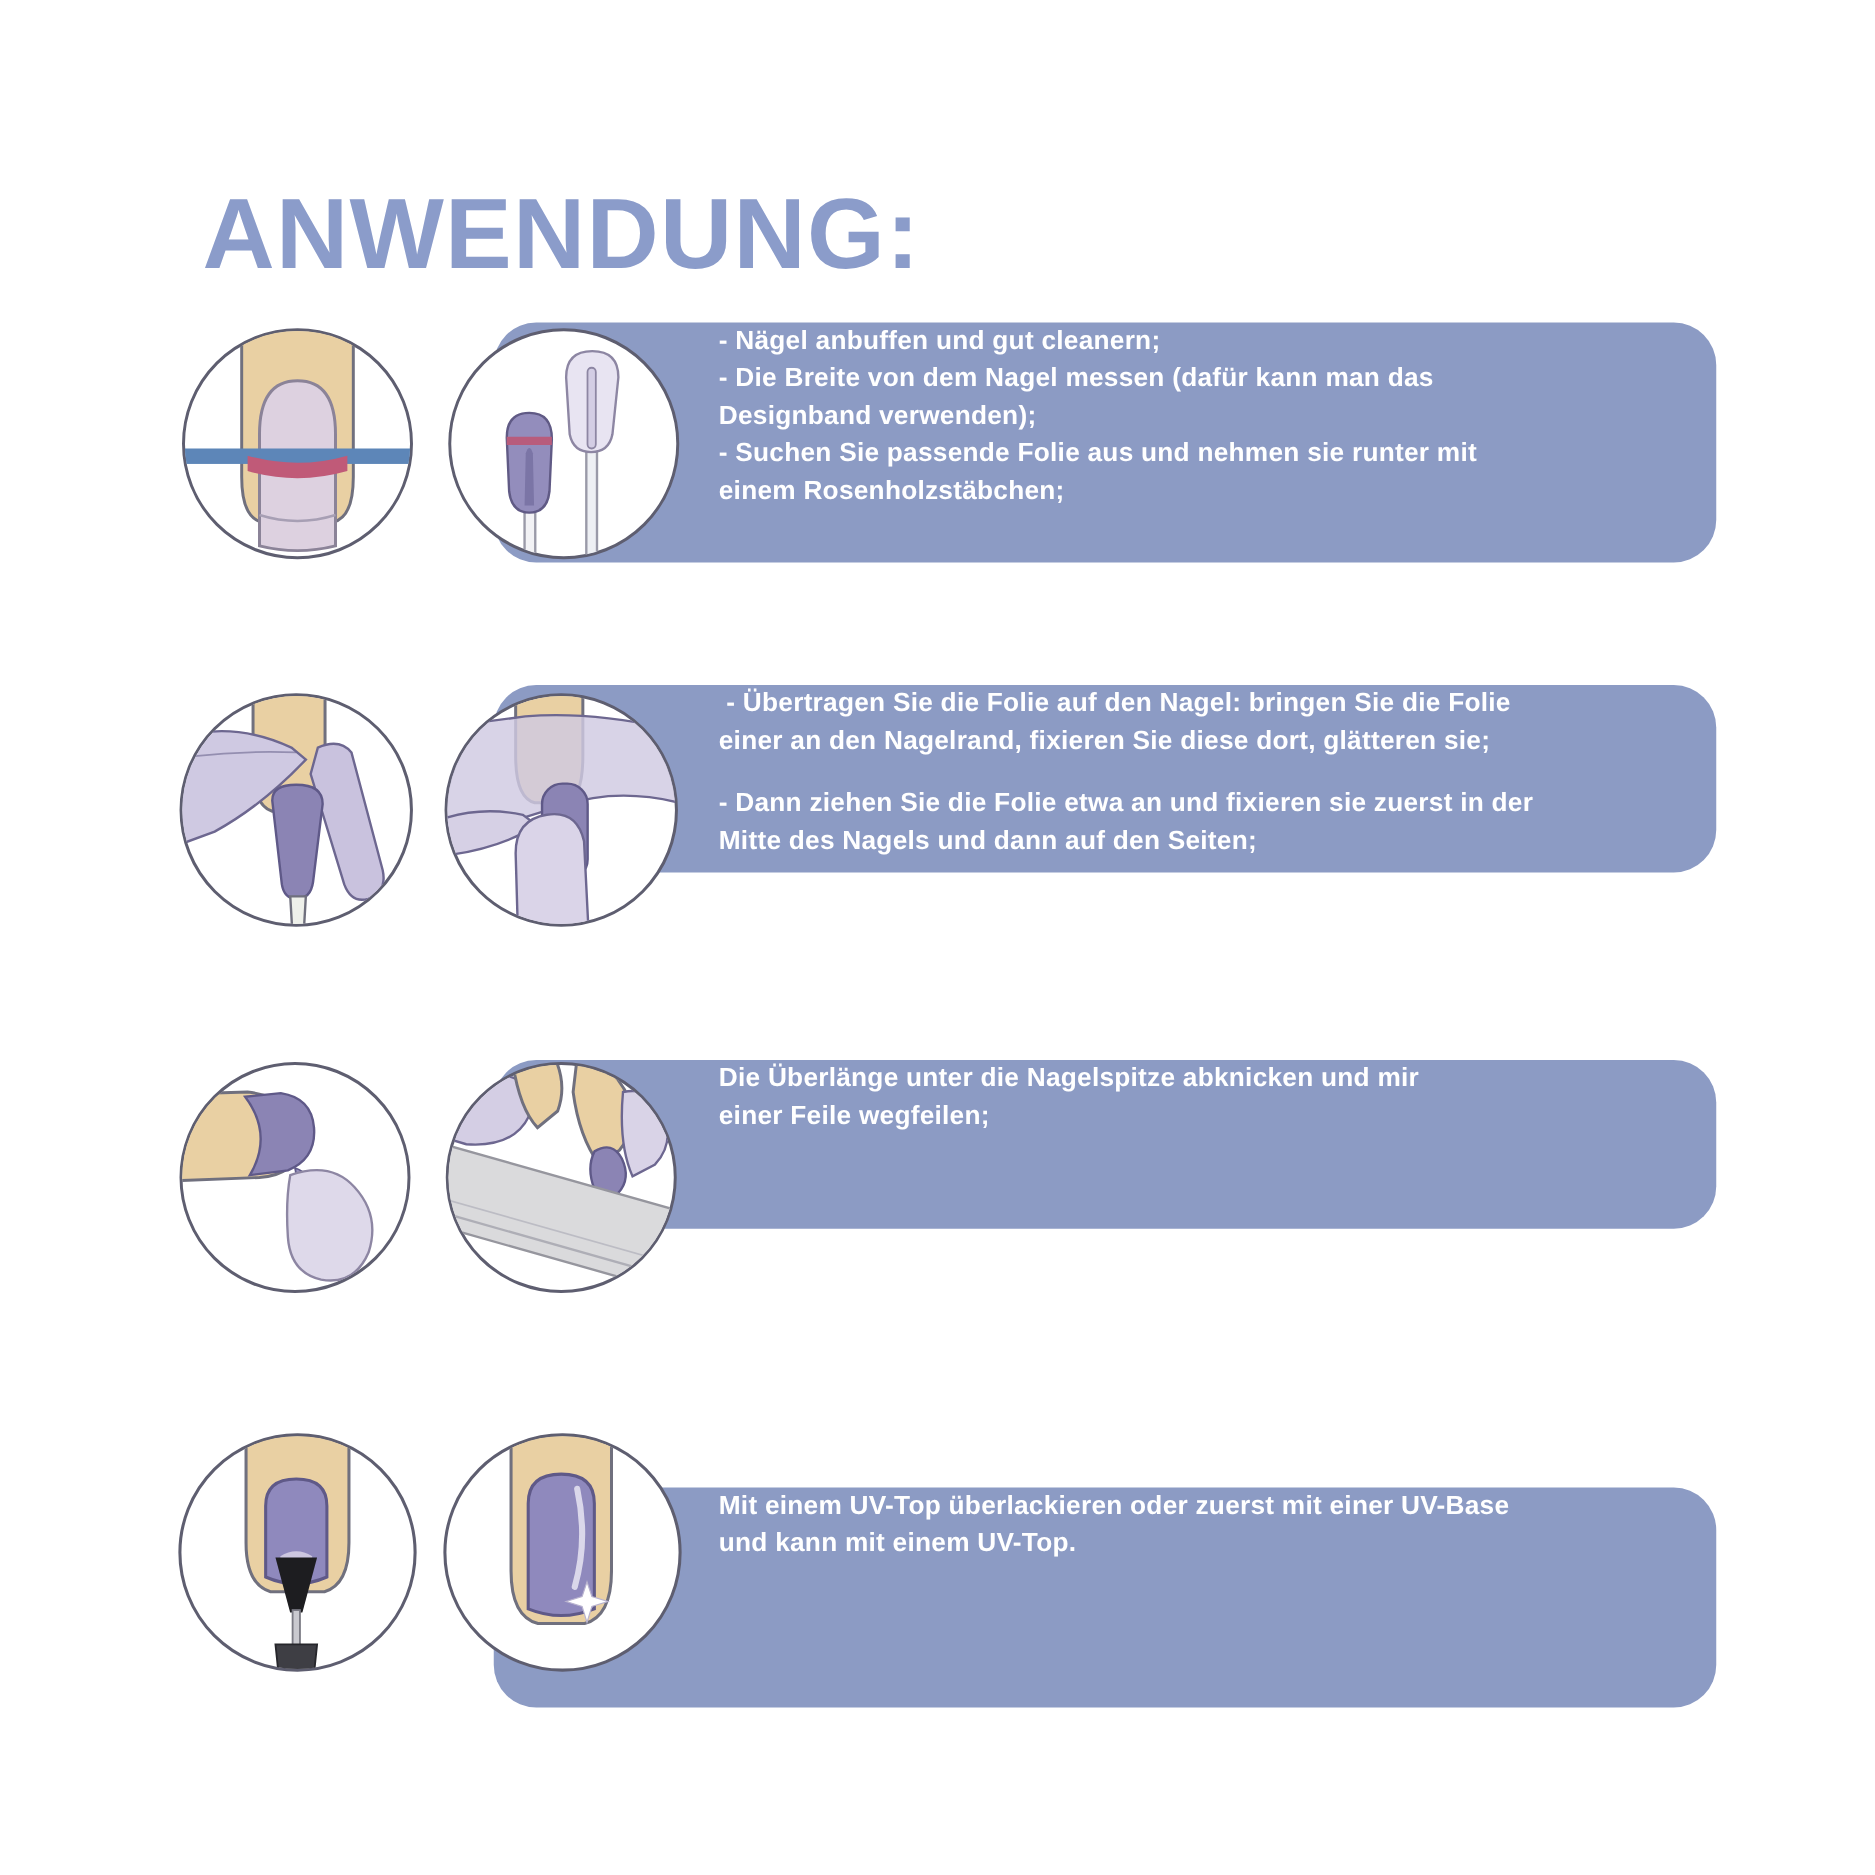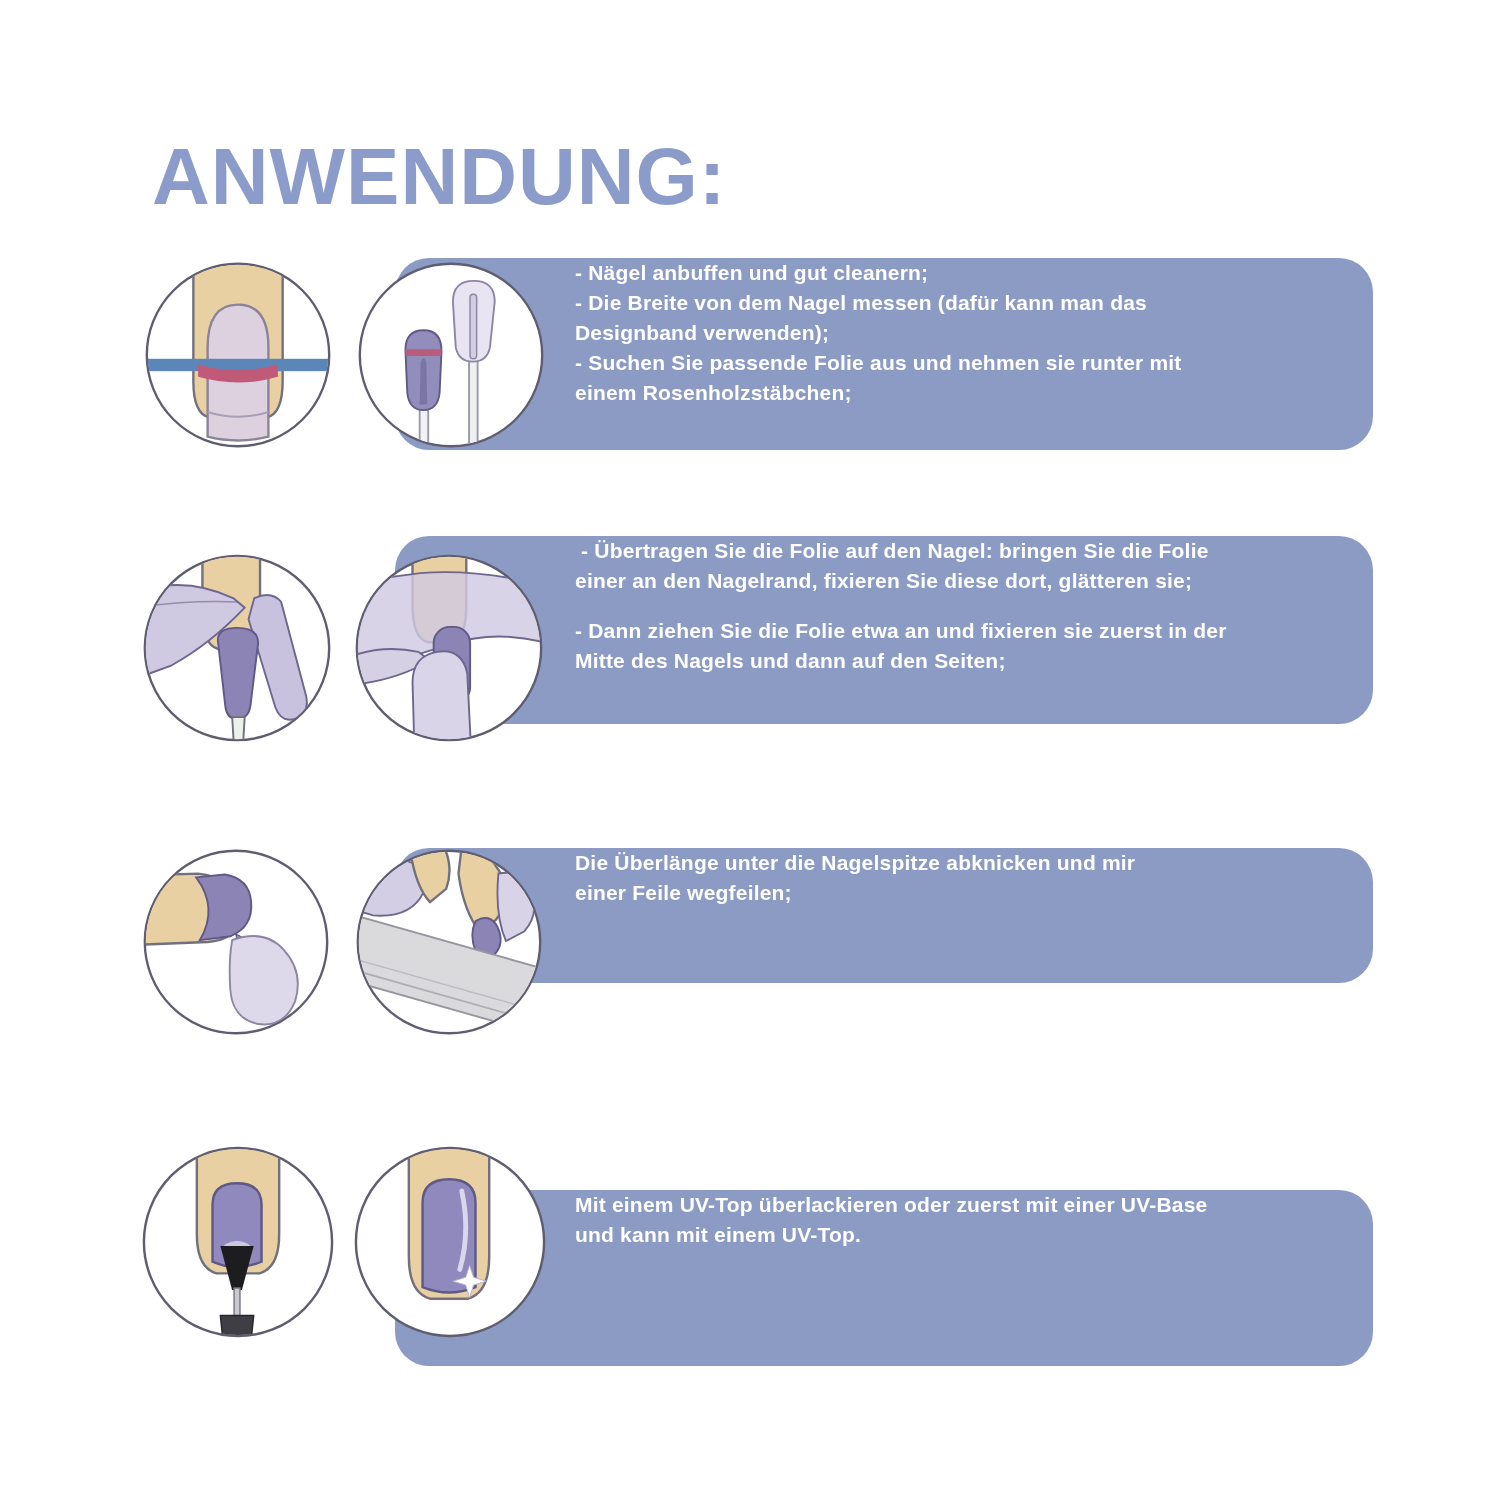--- a/index.html
+++ b/index.html
@@ -1,28 +1,28 @@
 <!DOCTYPE html>
 <html style="--accent: #8c9bc4; --title: #8b9cca; --text: #ffffff;"><head>
 <meta charset="utf-8">
 <style>
   html,body{margin:0;padding:0;background:#ffffff;}
   .canvas{position:relative;width:1500px;height:1500px;background:#ffffff;overflow:hidden;
           font-family:"Liberation Sans",sans-serif;}
-  h1.title{position:absolute;left:146px;top:128px;margin:6px;
+  h1.title{position:absolute;left:146px;top:128px;margin:16px;
            font:bold 80px/86px "Liberation Sans",sans-serif;
            letter-spacing:1px;color:var(--title,#8b9cca);}
   .box{position:absolute;left:395px;width:978px;background:var(--accent,#8c9bc4);
        border-radius:34px;display:flex;flex-direction:column;
        padding-left:180px;padding-right:20px;box-sizing:border-box;}
   .line{font:bold 21px/30px "Liberation Sans",sans-serif;color:var(--text,#ffffff);
         white-space:pre;letter-spacing:0.2px;}
   .line:empty{height:20px;}
   .s1 .box{top:258px;height:192px}
-  .s2 .box{top:536px;height:188px}
+  .s2 .box{top:548px;height:150px}
   .s3 .box{top:848px;height:135px}
   .s4 .box{top:1190px;height:176px}
   .circ{position:absolute;}
   .s1 .c1{left:143px;top:260px;width:190px;height:190px}
   .s1 .c2{left:356px;top:260px;width:190px;height:190px}
   .s2 .c1{left:141px;top:552px;width:192px;height:192px}
   .s2 .c2{left:353px;top:552px;width:192px;height:192px}
   .s3 .c1{left:141px;top:847px;width:190px;height:190px}
   .s3 .c2{left:354px;top:847px;width:190px;height:190px}
   .s4 .c1{left:140px;top:1144px;width:196px;height:196px}

